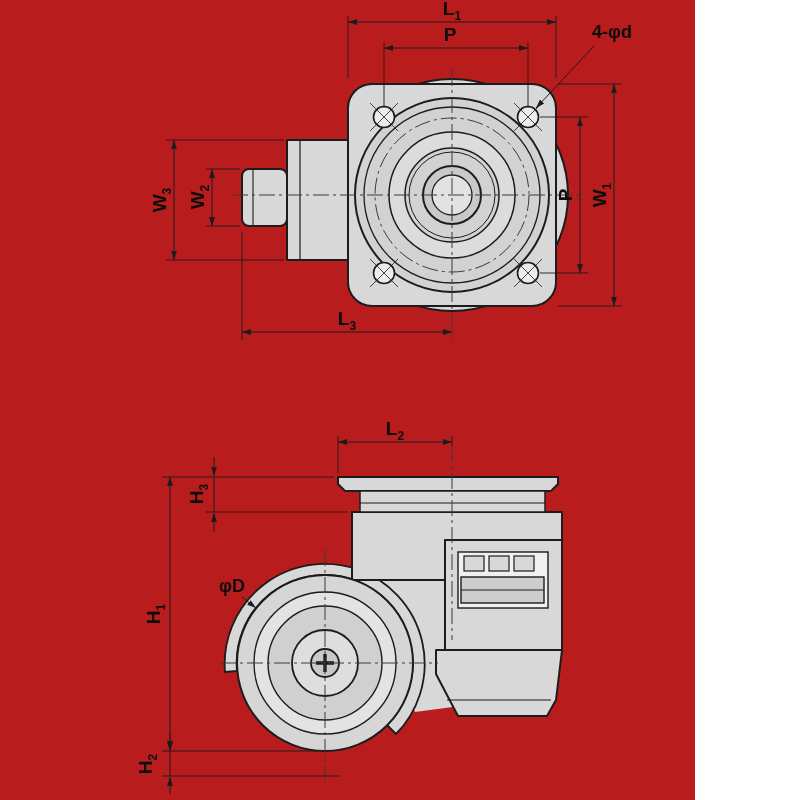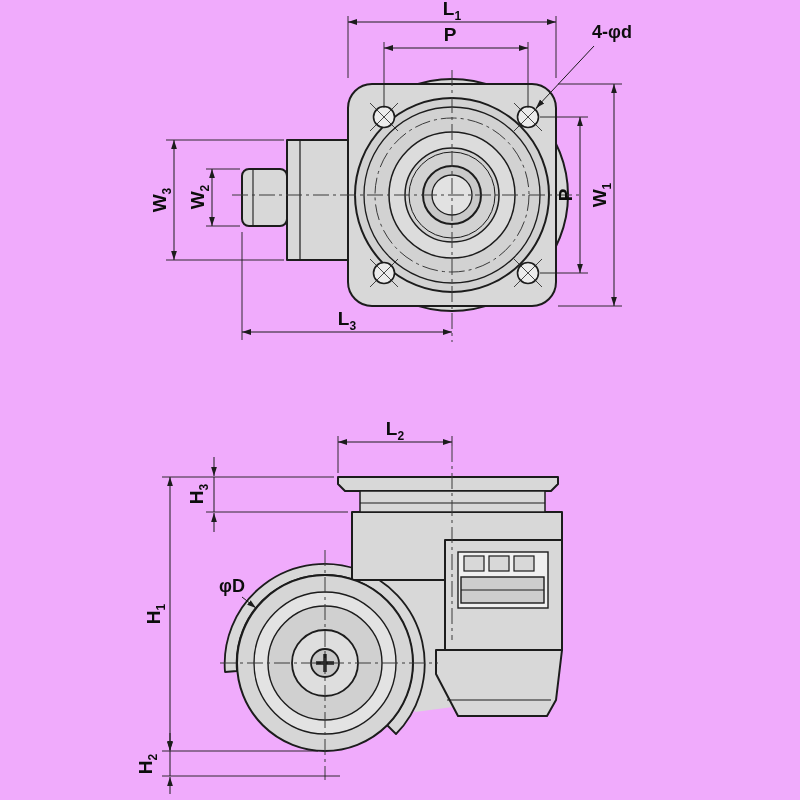--- a/index.html
+++ b/index.html
@@ -1,16 +1,16 @@
 <!DOCTYPE html>
 <html><head>
 <meta charset="utf-8">
 <style>
   html,body{margin:0;padding:0;background:#ffffff;}
-  .stage{position:relative;width:800px;height:800px;background:#f0abfc;overflow:hidden;}
+  .stage{position:relative;width:695px;height:800px;background:#b91c1c;overflow:hidden;}
   svg{position:absolute;left:0;top:0;}
   .outline{fill:#d8d8d8;stroke:#1c1c1c;stroke-width:2;stroke-linejoin:round;}
   .outline-thin{fill:#d8d8d8;stroke:#1c1c1c;stroke-width:1.5;stroke-linejoin:round;}
   .detail{fill:none;stroke:#1c1c1c;stroke-width:1.2;}
   .dim{stroke:#1c1c1c;stroke-width:1;fill:none;}
   .ext{stroke:#1c1c1c;stroke-width:0.9;fill:none;}
   .center{stroke:#3a3a3a;stroke-width:1;stroke-dasharray:16 4 3 4;fill:none;}
   .dim-label{font:700 19px "Liberation Sans",sans-serif;fill:#0d0d0d;}
   .dim-label-sm{font:700 18px "Liberation Sans",sans-serif;fill:#0d0d0d;}
   .sub{font-size:12px;font-weight:700;}

